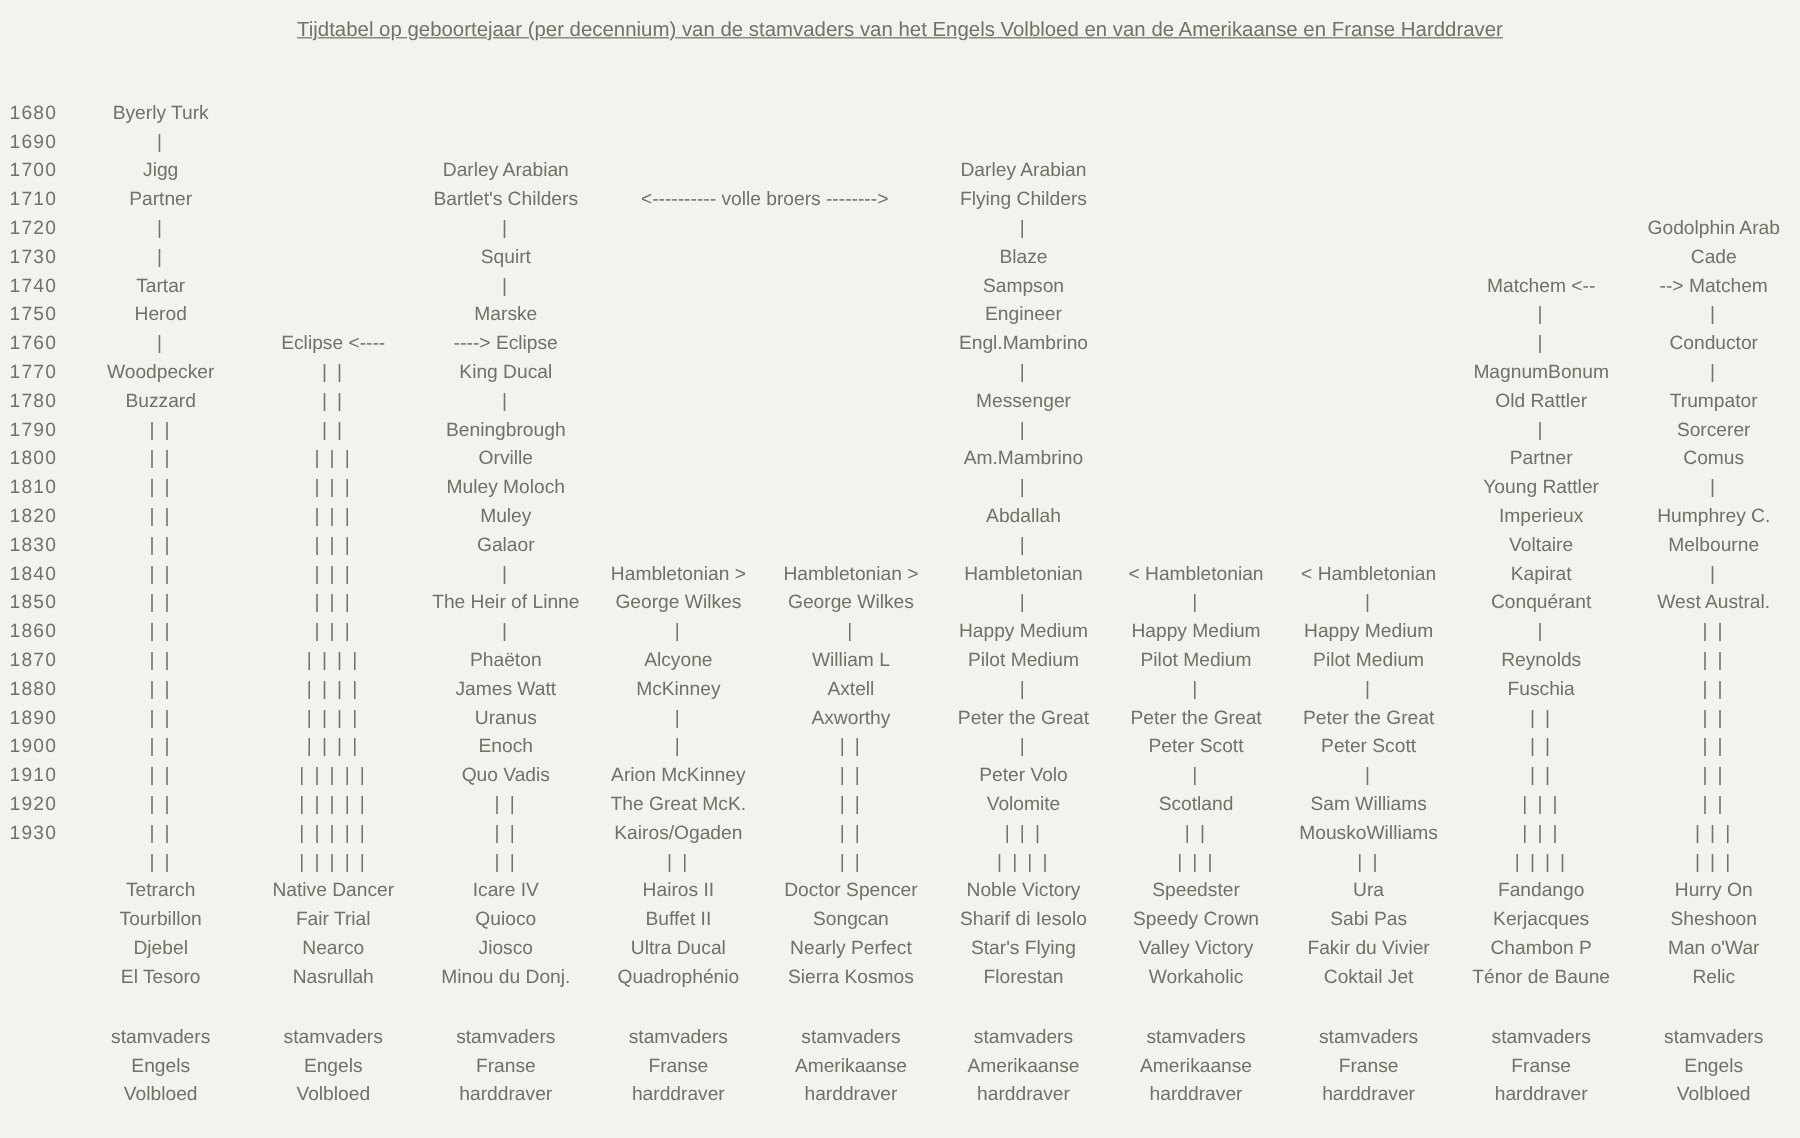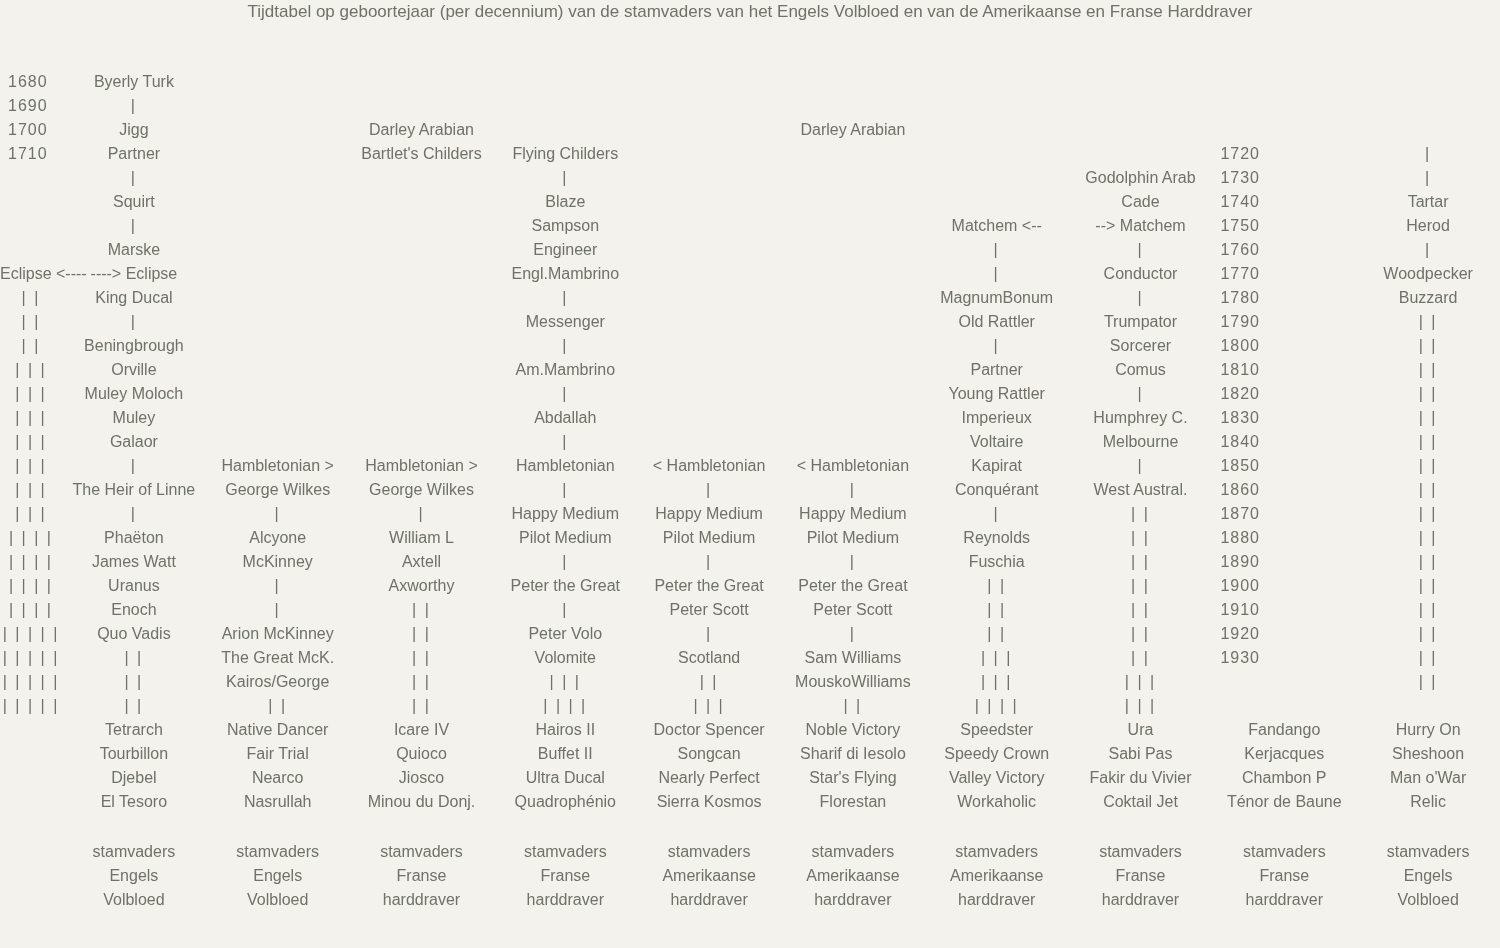--- a/index.html
+++ b/index.html
@@ -3,21 +3,21 @@
 <meta charset="utf-8">
 <style>
   html,body{margin:0;padding:0;}
   body{
     width:1500px;height:948px;
     background:#f3f2ed;
     color:#6e7268;
     font-family:"Liberation Sans",sans-serif;
     overflow:hidden;
   }
-  .title-block{text-align:center;}
+  .title-block{padding-top:13px;text-align:center;text-decoration:underline;}
   .title-line{font-size:17px;line-height:24px;white-space:nowrap;}
   .grid{
     display:grid;
     grid-template-columns:62px repeat(10,1fr);
     width:1500px;
   }
   .grid.main{margin-top:46px;}
   .grid.reps{margin-top:0;}
   .grid.footer{margin-top:26px;}
   .cell{
@@ -68,20 +68,21 @@
     <div class="cell"></div>
     <div class="cell">Darley Arabian</div>
     <div class="cell"></div>
     <div class="cell"></div>
     <div class="cell"></div>
     <div class="cell"></div>
     <div class="cell year">1710</div>
     <div class="cell">Partner</div>
     <div class="cell"></div>
     <div class="cell">Bartlet's Childers</div>
+    <div class="cell" style="grid-column: span 2;">&lt;---------- volle broers --------&gt;</div>
     <div class="cell">Flying Childers</div>
     <div class="cell"></div>
     <div class="cell"></div>
     <div class="cell"></div>
     <div class="cell"></div>
     <div class="cell year">1720</div>
     <div class="cell bars">|</div>
     <div class="cell"></div>
     <div class="cell bars">|</div>
     <div class="cell"></div>
@@ -308,21 +309,21 @@
     <div class="cell bars">| |</div>
     <div class="cell">Volomite</div>
     <div class="cell">Scotland</div>
     <div class="cell">Sam Williams</div>
     <div class="cell bars">| | |</div>
     <div class="cell bars">| |</div>
     <div class="cell year">1930</div>
     <div class="cell bars">| |</div>
     <div class="cell bars">| | | | |</div>
     <div class="cell bars">| |</div>
-    <div class="cell">Kairos/George</div>
+    <div class="cell">Kairos/Ogaden</div>
     <div class="cell bars">| |</div>
     <div class="cell bars">| | |</div>
     <div class="cell bars">| |</div>
     <div class="cell">MouskoWilliams</div>
     <div class="cell bars">| | |</div>
     <div class="cell bars">| | |</div>
     <div class="cell year"></div>
     <div class="cell bars">| |</div>
     <div class="cell bars">| | | | |</div>
     <div class="cell bars">| |</div>

